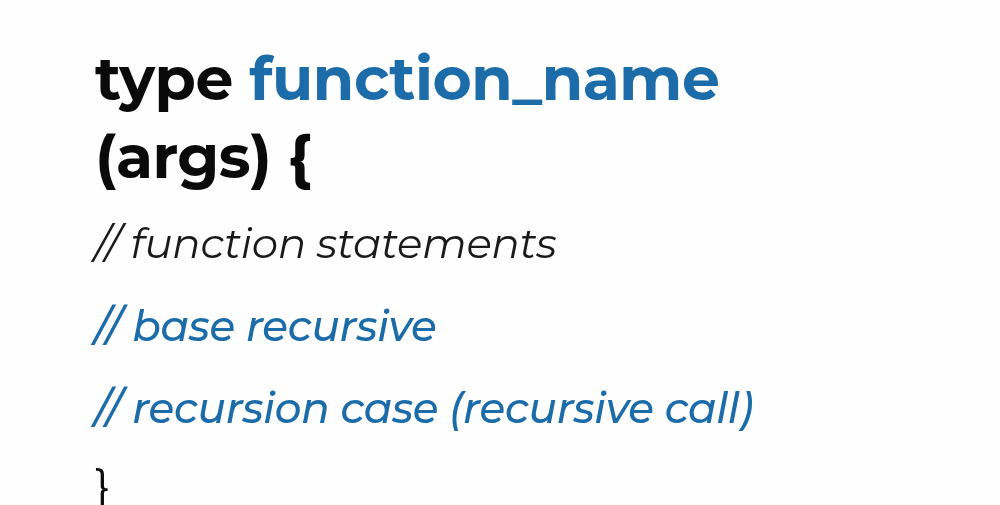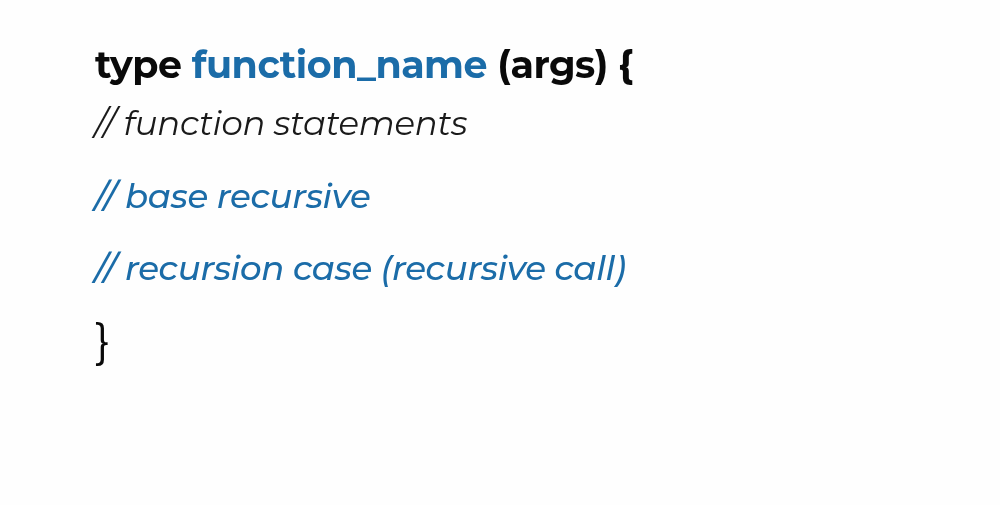--- a/index.html
+++ b/index.html
@@ -8,32 +8,32 @@
       box-sizing: border-box;
     }
     body {
       width: 1000px;
       height: 505px;
       background: #fefefe;
       font-family: 'Segoe UI', 'Montserrat', 'Poppins', Arial, sans-serif;
       padding: 40px 95px;
     }
     .signature-line {
-      font-size: 38px;
+      font-size: 60px;
       font-weight: 700;
       letter-spacing: -0.5px;
       line-height: 1.3;
-      margin-bottom: 12px;
+      margin-bottom: 20px;
       color: #0a0a0a;
     }
     .signature-line .highlight {
       color: #1b6ca8;
     }
     .comment-line {
-      font-size: 34px;
+      font-size: 42px;
       font-style: italic;
       font-weight: 400;
       line-height: 1.3;
       margin-bottom: 28px;
       color: #1a1a1a;
       letter-spacing: -0.3px;
     }
     .comment-line.accent {
       color: #1b6ca8;
       font-weight: 500;

